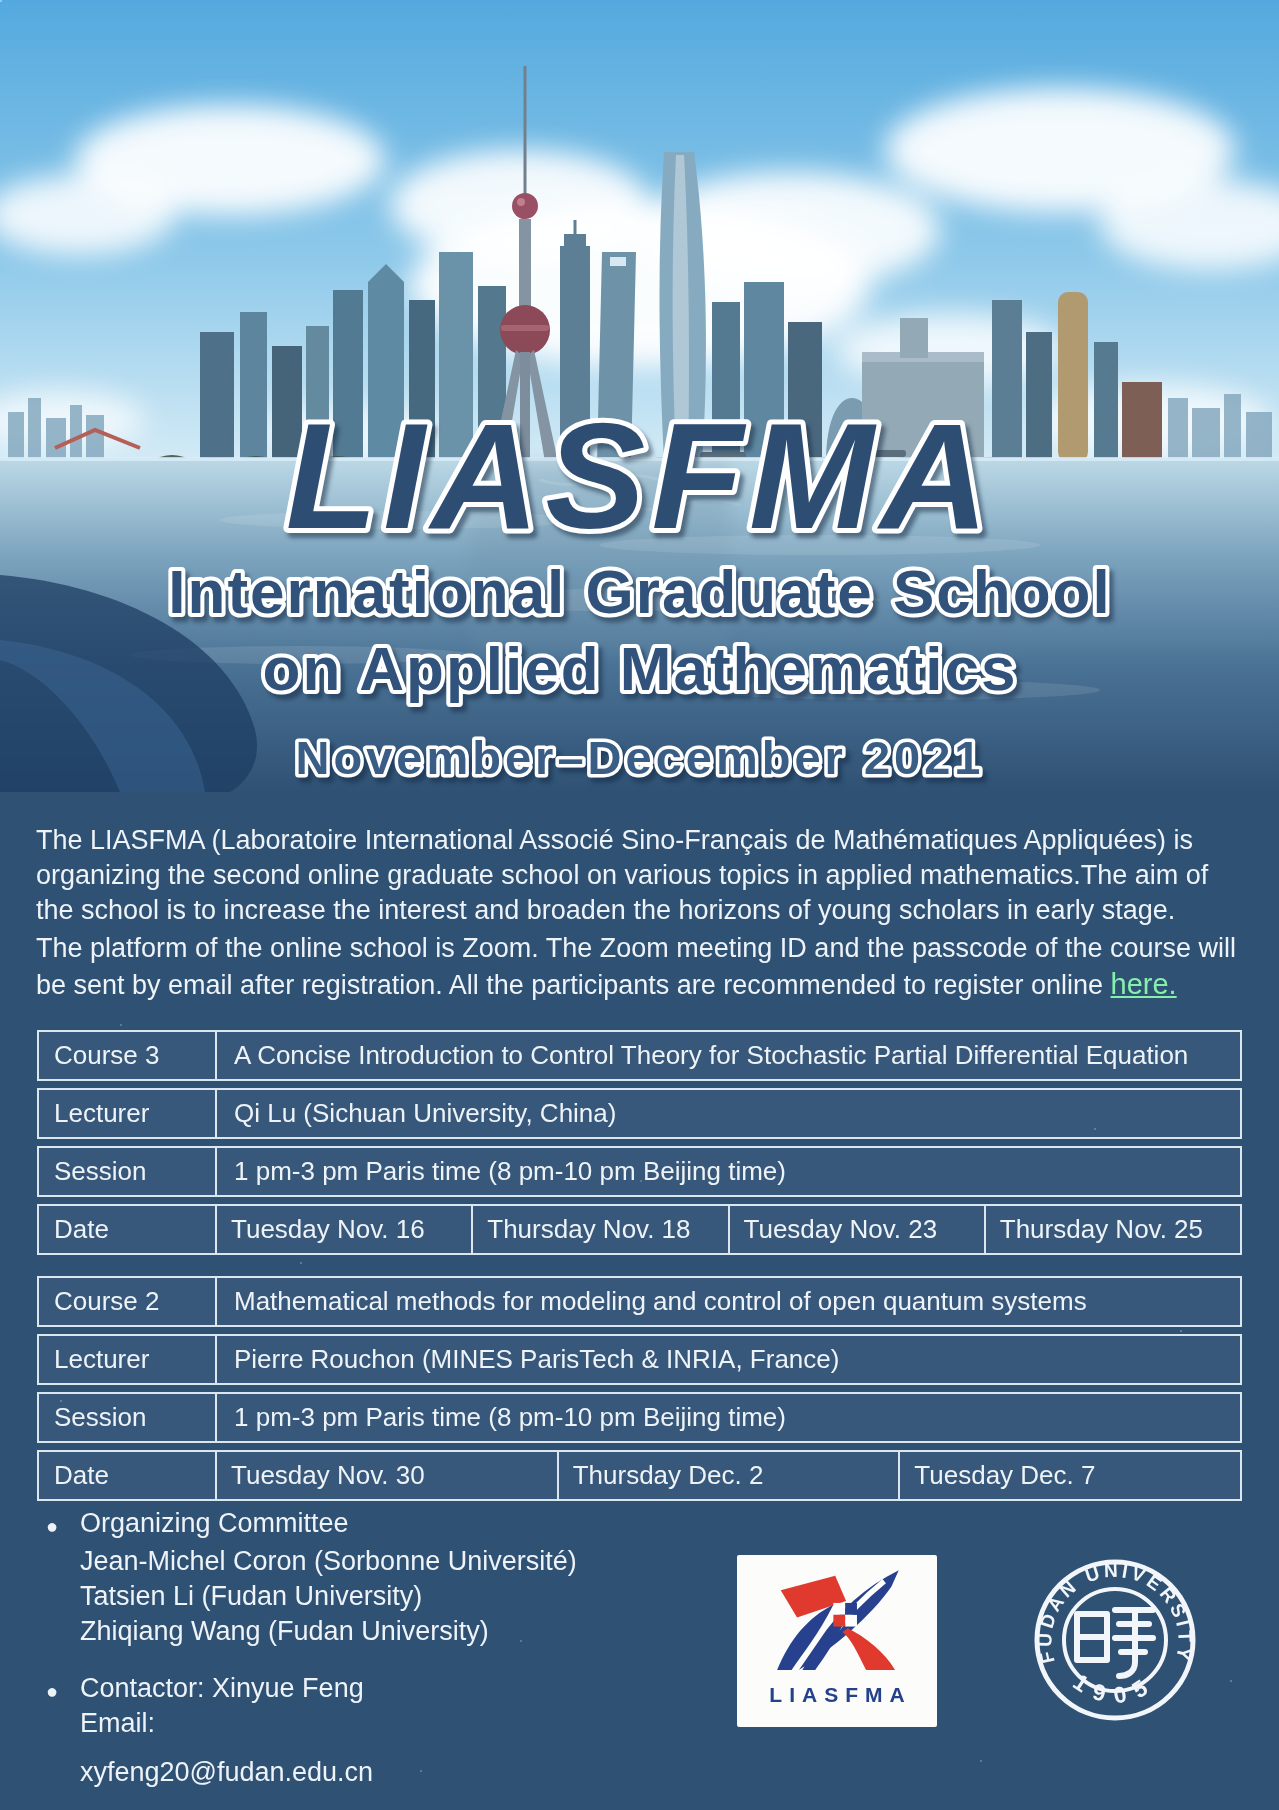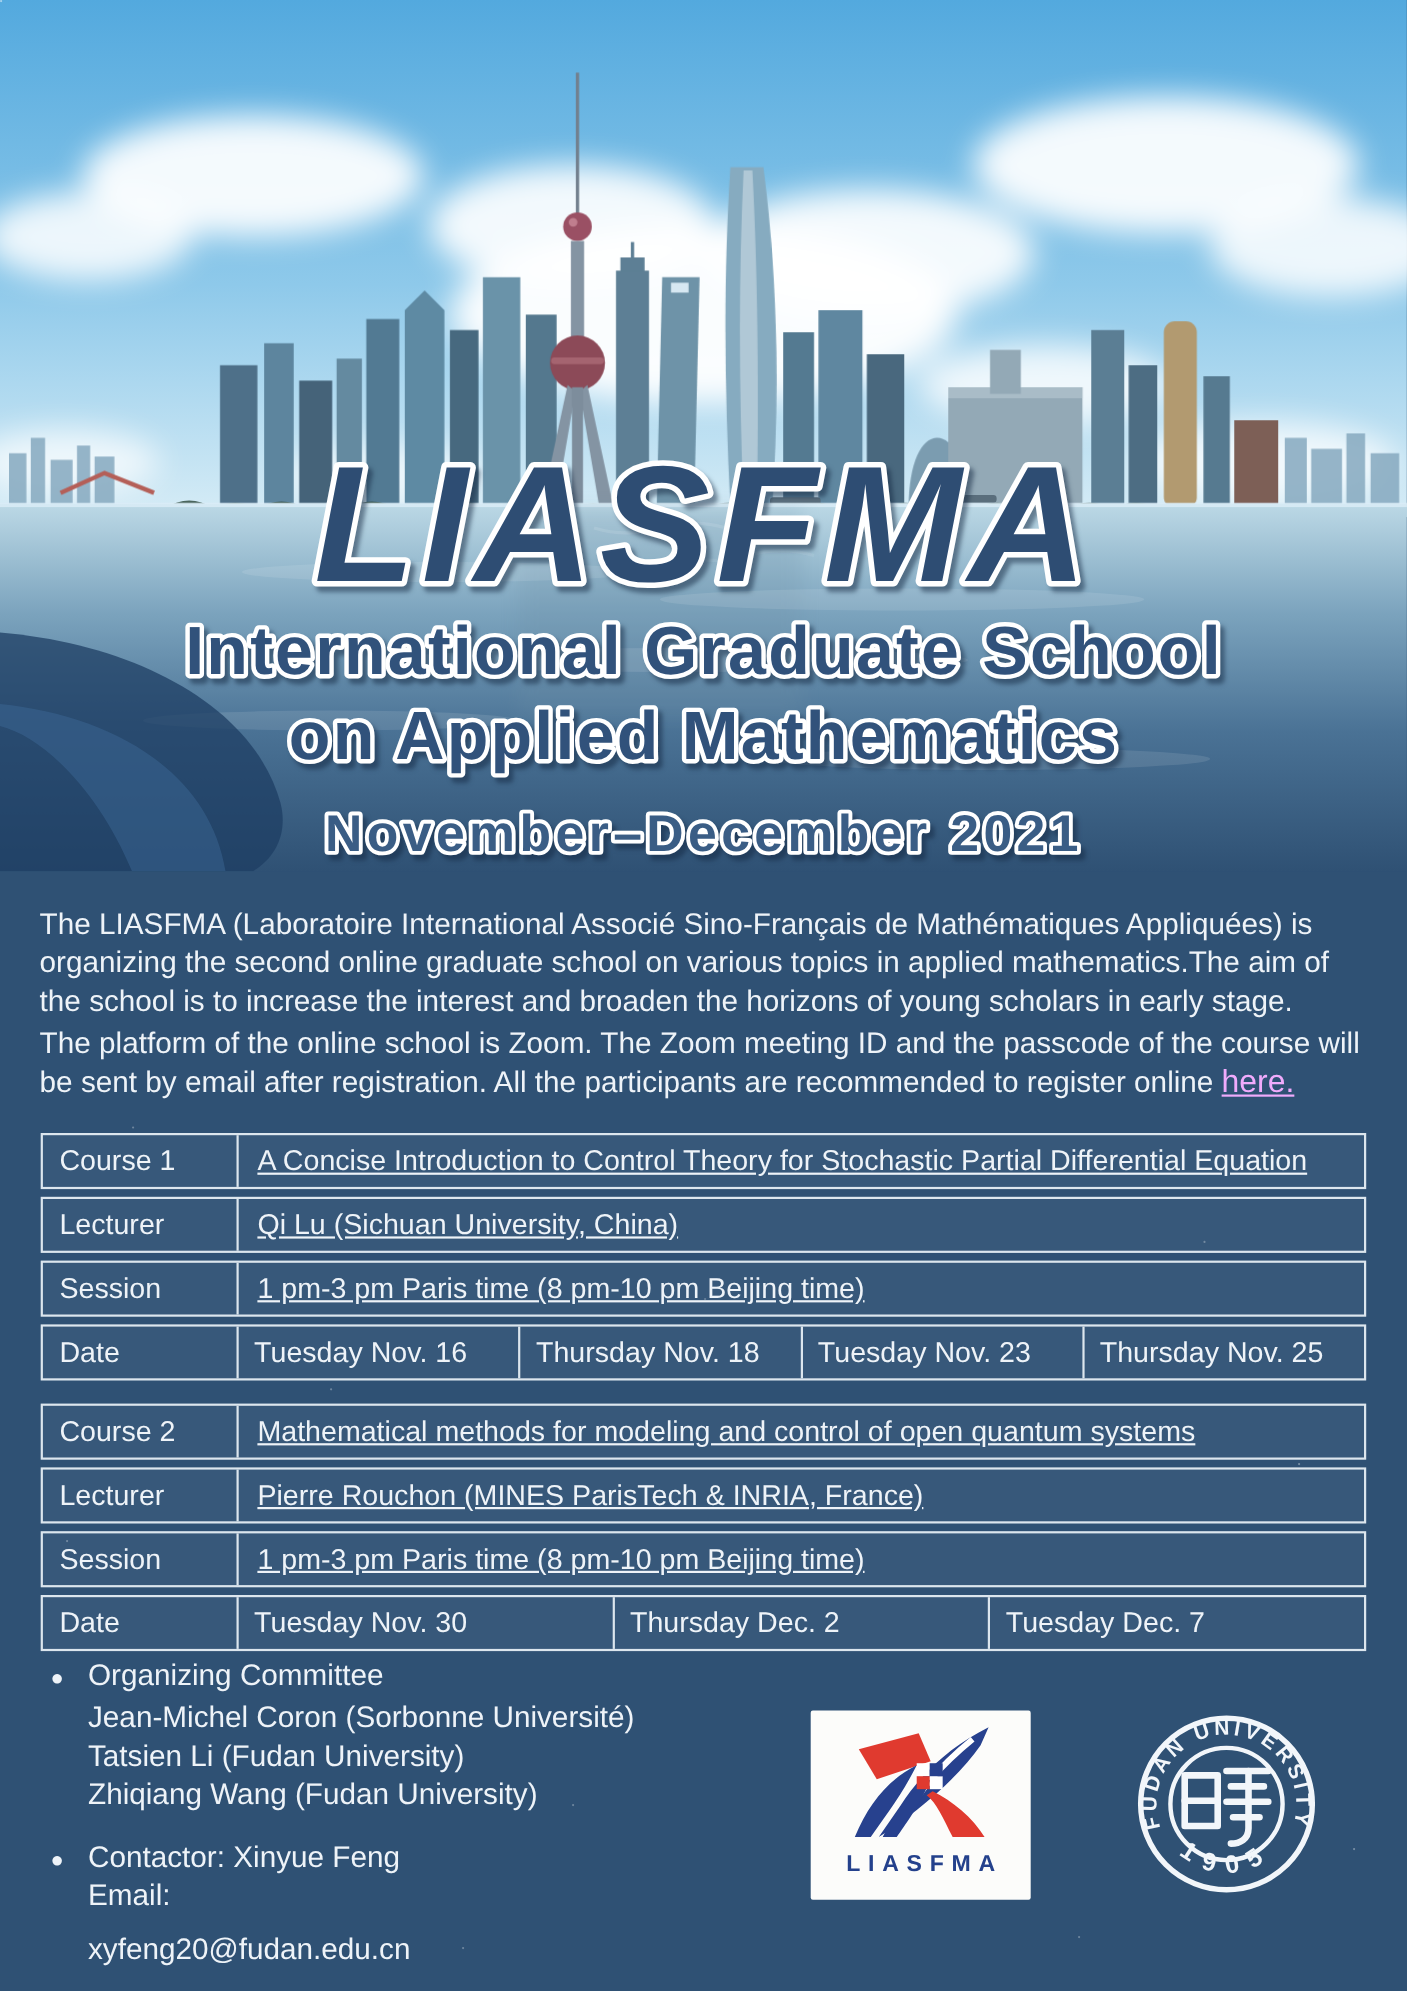--- a/index.html
+++ b/index.html
@@ -14,30 +14,30 @@
   .t-main{font-size:150px;font-weight:bold;font-style:italic;letter-spacing:6px;
     fill:#2e4d73;stroke:#ffffff;stroke-width:10px;paint-order:stroke;stroke-linejoin:round;}
   .t-sub{font-size:62px;font-weight:bold;letter-spacing:2px;
     fill:#31527b;stroke:#ffffff;stroke-width:8px;paint-order:stroke;stroke-linejoin:round;}
   .t-date{font-size:47px;font-weight:bold;letter-spacing:4px;
     fill:#3a5d85;stroke:#ffffff;stroke-width:7px;paint-order:stroke;stroke-linejoin:round;}
   .t-shadow{filter:drop-shadow(4px 5px 2px rgba(18,38,63,0.5));}
   
   .intro1{position:absolute;left:36px;right:34px;top:796px;font-size:27px;line-height:35px;}
   .intro2{position:absolute;left:36px;right:34px;top:903px;font-size:27px;line-height:36px;}
-  .link{color:#f0abfc;text-decoration:underline;cursor:pointer;font-size:29px;}
+  .link{color:#86efac;text-decoration:underline;cursor:pointer;font-size:29px;}
   
   .ctable{position:absolute;left:37px;width:1205px;}
   .ctable1{top:1030px;}
   .ctable2{top:1276px;}
   .crow{display:flex;align-items:stretch;border:2px solid rgba(236,243,249,0.92);
     margin-bottom:7px;background:rgba(255,255,255,0.045);font-size:26px;}
   .crow .lbl{flex:0 0 146px;padding:8px 15px;border-right:2px solid rgba(236,243,249,0.92);
     display:flex;align-items:center;}
-  .crow .val{flex:1;padding:8px 17px;display:flex;align-items:center;text-decoration:underline;}
+  .crow .val{flex:1;padding:8px 17px;display:flex;align-items:center;}
   .crow .dcell{flex:1;padding:8px 14px;display:flex;align-items:center;}
   .crow .dcell + .dcell{border-left:2px solid rgba(236,243,249,0.92);}
   
   .footer{position:absolute;left:46px;top:1506px;width:620px;font-size:27px;line-height:35px;}
   .frow{display:flex;}
   .bullet{flex:0 0 34px;font-size:20px;padding-top:3px;}
   .members{margin-left:34px;}
   .contact{margin-top:22px;}
   .email-line{display:flex;gap:14px;flex-direction:column;}
   
@@ -195,21 +195,21 @@
     </svg>
   </div>
 
   <div class="speckles"></div>
 
   <p class="intro1">The LIASFMA (Laboratoire International Associé Sino-Français de Mathématiques Appliquées) is organizing the second online graduate school on various topics in applied mathematics.The aim of the school is to increase the interest and broaden the horizons of young scholars in early stage.</p>
   <p class="intro2"><span>The platform of the online school is Zoom. The Zoom meeting ID and the passcode of the course will be sent by email after registration. All the participants  are recommended to register online </span><a class="link">here.</a></p>
 
   <div class="ctable ctable1">
     <div class="crow">
-      <div class="lbl">Course 1</div>
+      <div class="lbl">Course 3</div>
       <div class="val">A Concise Introduction to Control Theory for Stochastic Partial Differential Equation</div>
     </div>
     <div class="crow">
       <div class="lbl">Lecturer</div>
       <div class="val">Qi Lu (Sichuan University, China)</div>
     </div>
     <div class="crow">
       <div class="lbl">Session</div>
       <div class="val">1 pm-3 pm Paris time (8 pm-10 pm Beijing time)</div>
     </div>

